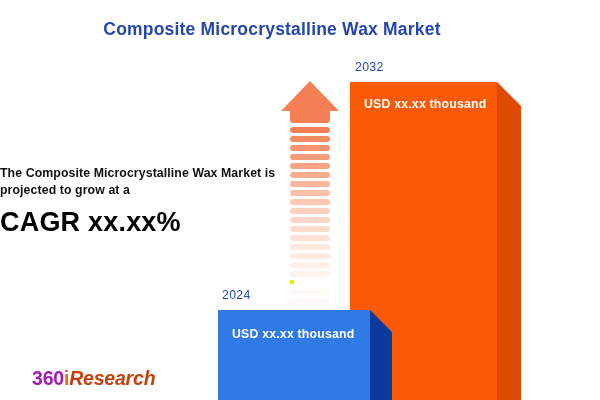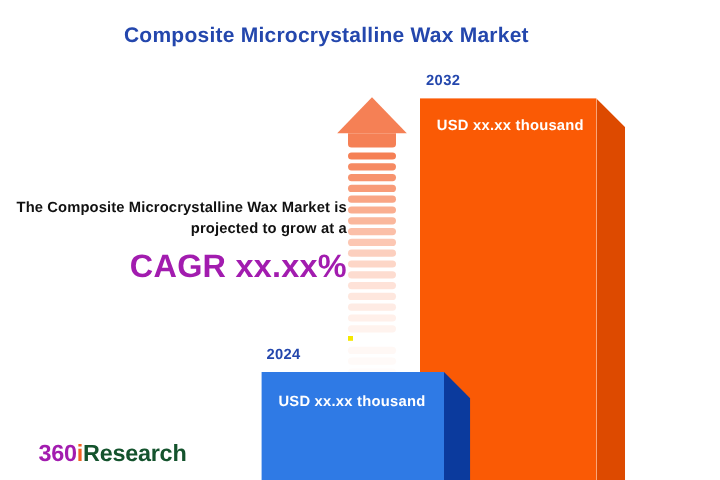--- a/index.html
+++ b/index.html
@@ -31,51 +31,51 @@
     color: #2447ad;
     white-space: nowrap;
   }
 
   
   #cagr-block {
     position: absolute;
     left: 0px;
     top: 165px;
     width: 289px;
-    text-align: right;
+    text-align: left;
   }
   #cagr-statement {
     font-size: 12.3px;
     font-weight: bold;
     line-height: 16.5px;
     color: #111111;
     letter-spacing: 0.1px;
   }
   #cagr-value {
     margin-top: 9px;
     font-size: 27px;
     font-weight: bold;
-    color: #a21caf;
+    color: #000000;
     letter-spacing: 0.2px;
     white-space: nowrap;
   }
 
   
   #logo {
     position: absolute;
     left: 16px;
     top: 367px;
     font-size: 19.5px;
     font-weight: bold;
     letter-spacing: -0.2px;
     white-space: nowrap;
   }
   #logo .logo-360 { color: #a21caf; margin-left: 16px; }
   #logo .logo-i   { color: #f26322; }
-  #logo .logo-research { color: #14532d; }
+  #logo .logo-research { color: #c2410c; font-style: italic; }
 
   
   #growth-arrow {
     position: absolute;
     left: 281px;
     top: 81px;
     width: 58px;
     height: 215px;
   }
   #arrow-head {
@@ -159,21 +159,21 @@
     white-space: nowrap;
     text-align: center;
   }
   #value-2032 { left: 364px; top: 97px; }
   #value-2024 { left: 232px; top: 327px; }
 
   .year-label {
     position: absolute;
     color: #2447ad;
     font-size: 12.3px;
-    font-weight: bold;
+    font-weight: normal;
     letter-spacing: 0.3px;
     white-space: nowrap;
     text-align: center;
   }
   #year-2032 { left: 355px; top: 60px; }
   #year-2024 { left: 222px; top: 288px; }
 </style>
 </head>
 <body>
 

